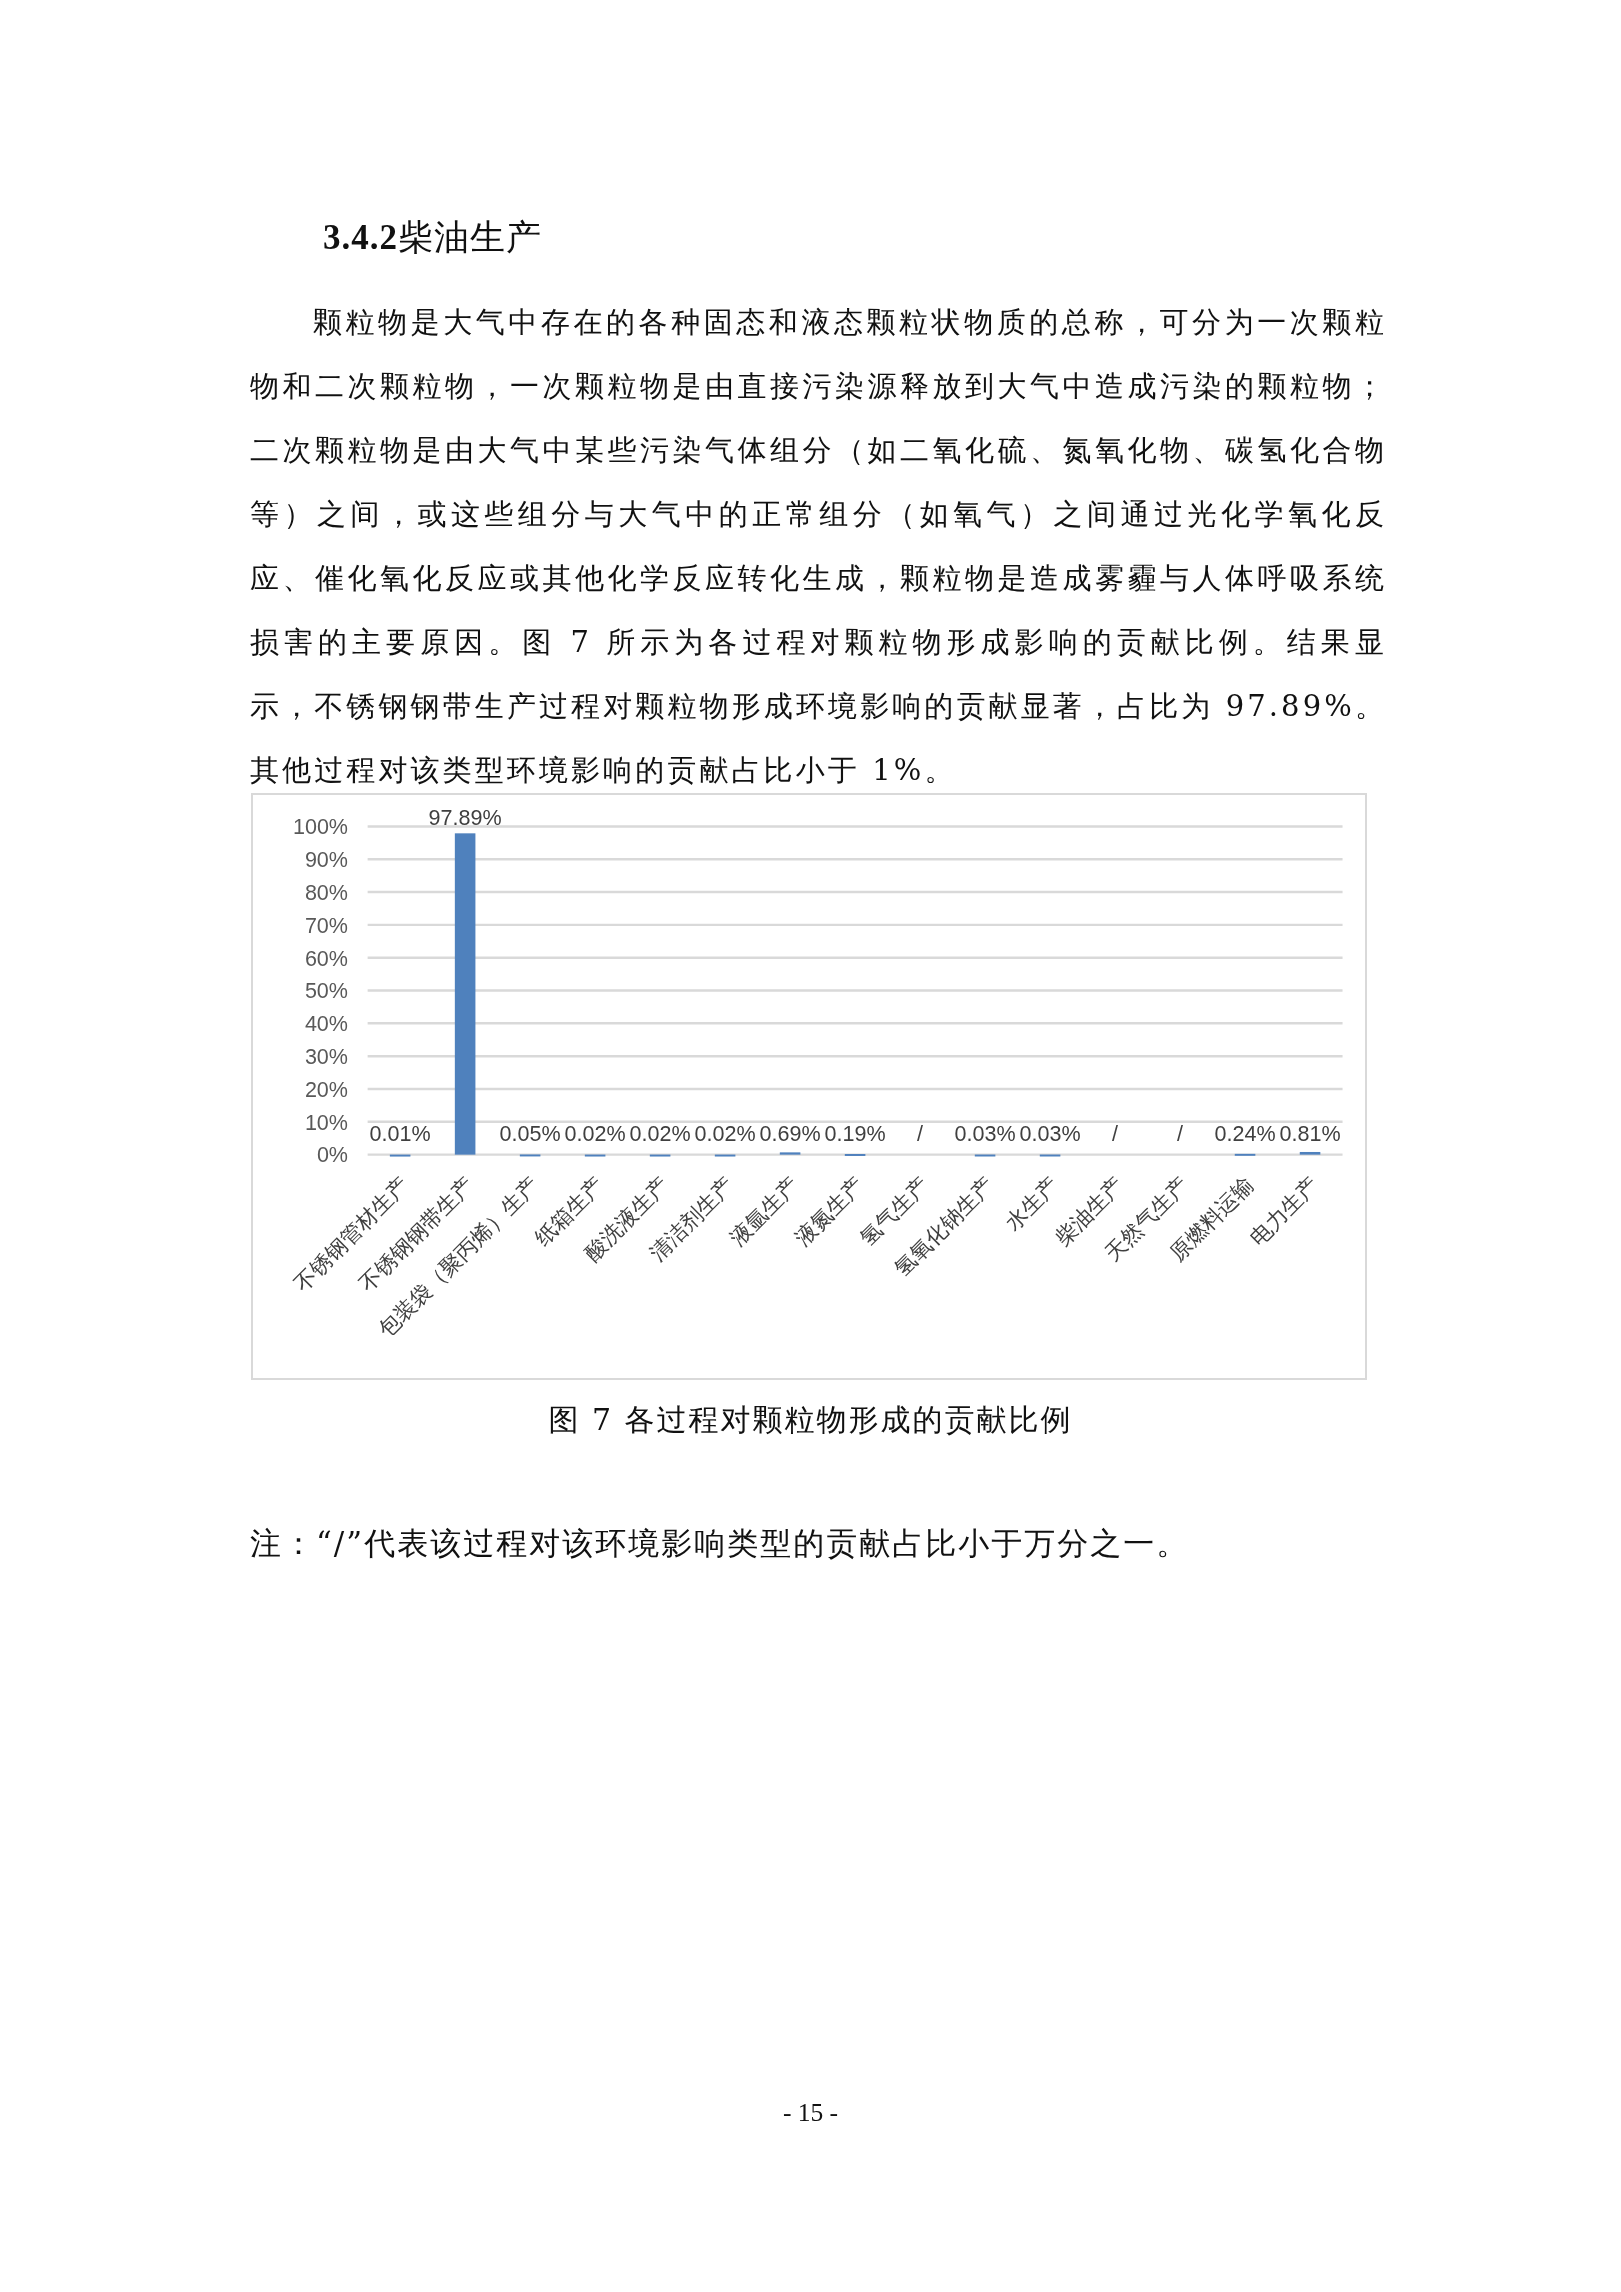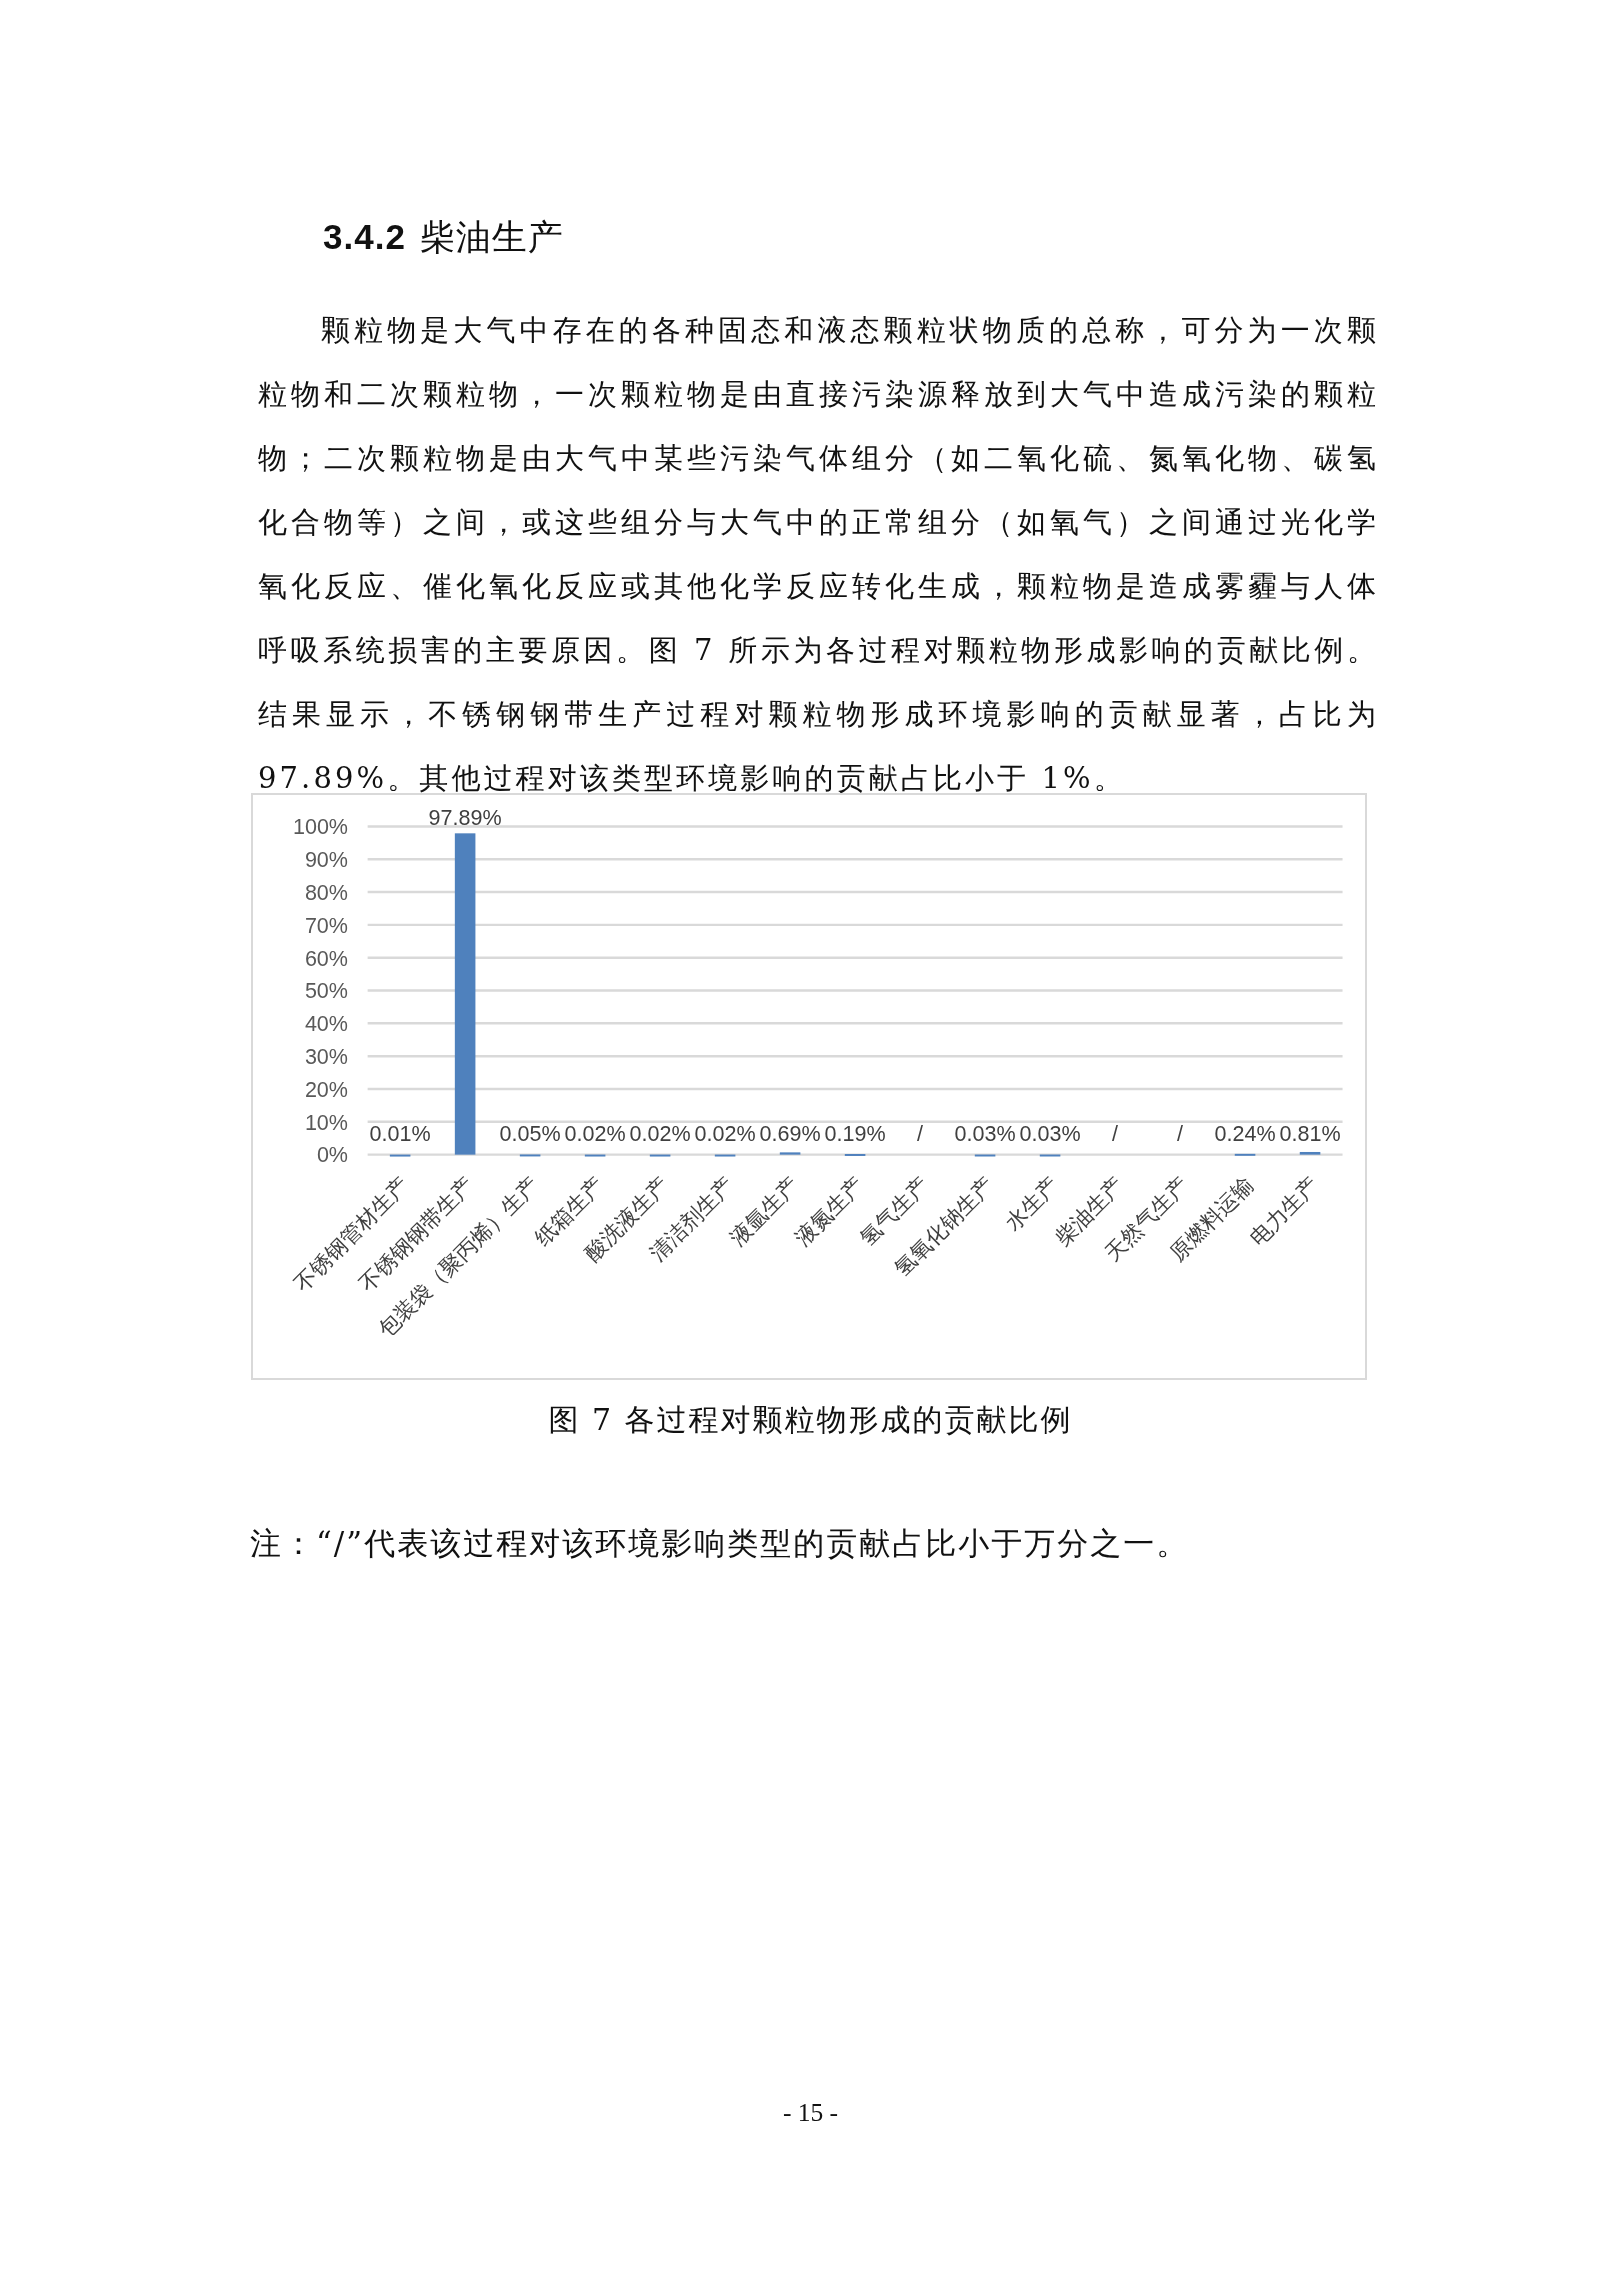--- a/index.html
+++ b/index.html
@@ -1,23 +1,23 @@
 <!DOCTYPE html>
 <html><head>
 <meta charset="utf-8">
 <style>
   html, body { margin:0; padding:0; background:#ffffff; }
   body { width:1621px; height:2293px; position:relative; overflow:hidden;
          font-family:"DejaVu Serif","Liberation Serif",serif; color:#111; }
   .heading { position:absolute; left:323px; top:214px; font-size:35px; font-weight:bold; letter-spacing:1px; }
-  .heading .num { font-family:Liberation Sans, sans-serif; margin-right:14px; }
+  .heading .num { font-family:Liberation Serif, serif; margin-right:0; }
   .heading .txt { font-weight:normal; }
   .para { position:absolute; left:250px; top:290px; width:1137px; font-size:29px; line-height:64px;
           text-align:justify; letter-spacing:3.1px; }
-  .para p { margin:8px; text-indent:63px; }
+  .para p { margin:0; text-indent:63px; }
   .chart-frame { position:absolute; left:251px; top:793px; width:1116px; height:587px;
                  border:2px solid #d9d9d9; background:#fff; box-sizing:border-box; }
   .chart-svg { position:absolute; left:0; top:0; }
   .caption { position:absolute; left:0; width:1621px; top:1400px; text-align:center; font-size:30px; letter-spacing:2px; }
   .note { position:absolute; left:250px; top:1523px; font-size:31px; letter-spacing:2px; }
   .page-num { position:absolute; left:0; width:1621px; top:2098px; text-align:center; font-size:25.5px;
               font-family:"Liberation Serif",serif; }
 </style>
 </head>
 <body>

